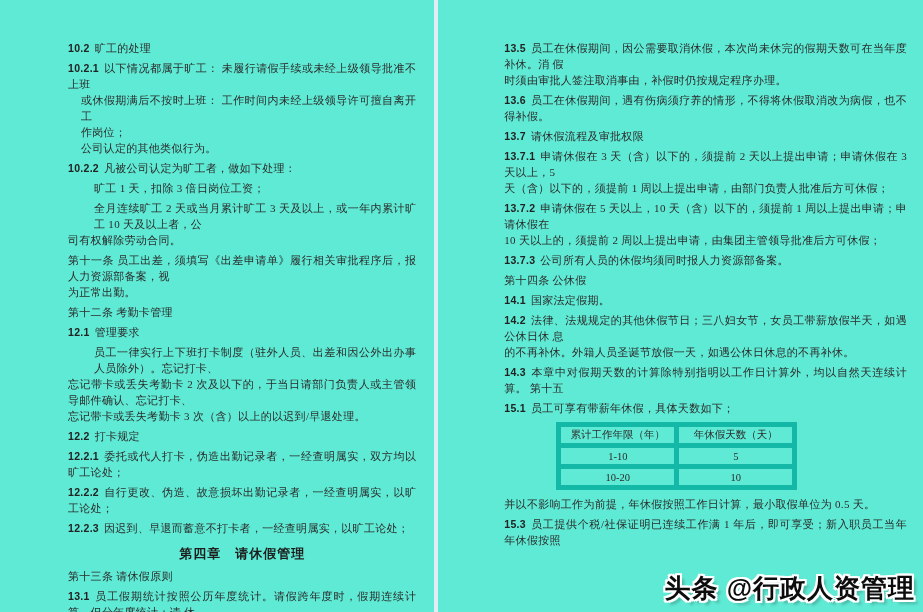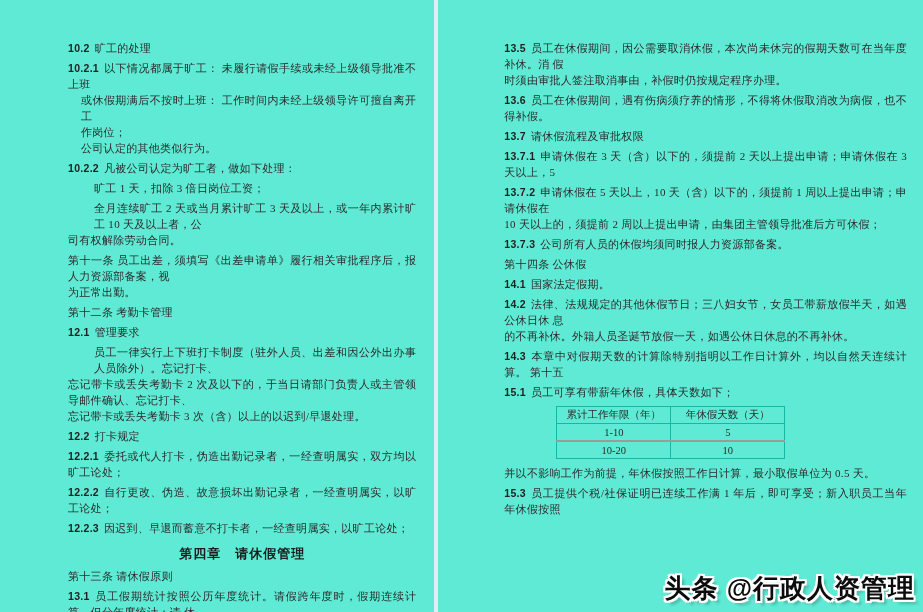--- a/index.html
+++ b/index.html
@@ -29,21 +29,21 @@
   .clause-num{
     font-family:"Liberation Sans","DejaVu Sans",sans-serif;
     font-weight:bold;font-size:10.5px;margin-right:5px;color:#222;
   }
   .clause-num:empty{display:none;margin:0;}
 
   .leave-table{
     border-collapse:collapse;margin:6px 0 6px 52px;
   }
   .leave-table th,.leave-table td{
-    border:1px solid #14b8a6;width:105px;height:14px;
+    border:5px solid #14b8a6;width:105px;height:14px;
     text-align:center;vertical-align:middle;
     font-size:10.5px;font-weight:normal;padding:1px 4px;color:#2b2b2b;
   }
   .leave-table tbody tr:first-child td{border-bottom:2px solid #9b9b9b;}
 
   .watermark{
     position:absolute;right:8px;bottom:6px;
     font-family:"Liberation Sans","DejaVu Sans",sans-serif;
     font-weight:900;font-size:26px;letter-spacing:1px;color:#0c0c0c;
     text-shadow:
@@ -121,20 +121,21 @@
         <div class="line" data-role="start"><b class="clause-num">13.5</b><span class="line-text">员工在休假期间，因公需要取消休假，本次尚未休完的假期天数可在当年度补休。消 假</span></div>
 
         <div class="line"><span class="line-text">时须由审批人签注取消事由，补假时仍按规定程序办理。</span></div>
 
         <div class="line" data-role="start"><b class="clause-num">13.6</b><span class="line-text">员工在休假期间，遇有伤病须疗养的情形，不得将休假取消改为病假，也不得补假。</span></div>
 
         <div class="line" data-role="start"><b class="clause-num">13.7</b><span class="line-text">请休假流程及审批权限</span></div>
 
         <div class="line" data-role="start"><b class="clause-num">13.7.1</b><span class="line-text">申请休假在 3 天（含）以下的，须提前 2 天以上提出申请；申请休假在 3 天以上，5</span></div>
 
+        <div class="line"><span class="line-text">天（含）以下的，须提前 1 周以上提出申请，由部门负责人批准后方可休假；</span></div>
 
         <div class="line" data-role="start"><b class="clause-num">13.7.2</b><span class="line-text">申请休假在 5 天以上，10 天（含）以下的，须提前 1 周以上提出申请；申请休假在</span></div>
 
         <div class="line"><span class="line-text">10 天以上的，须提前 2 周以上提出申请，由集团主管领导批准后方可休假；</span></div>
 
         <div class="line" data-role="start"><b class="clause-num">13.7.3</b><span class="line-text">公司所有人员的休假均须同时报人力资源部备案。</span></div>
 
         <div class="line" data-role="start"><span class="line-text">第十四条 公休假</span></div>
 
         <div class="line" data-role="start"><b class="clause-num">14.1</b><span class="line-text">国家法定假期。</span></div>

